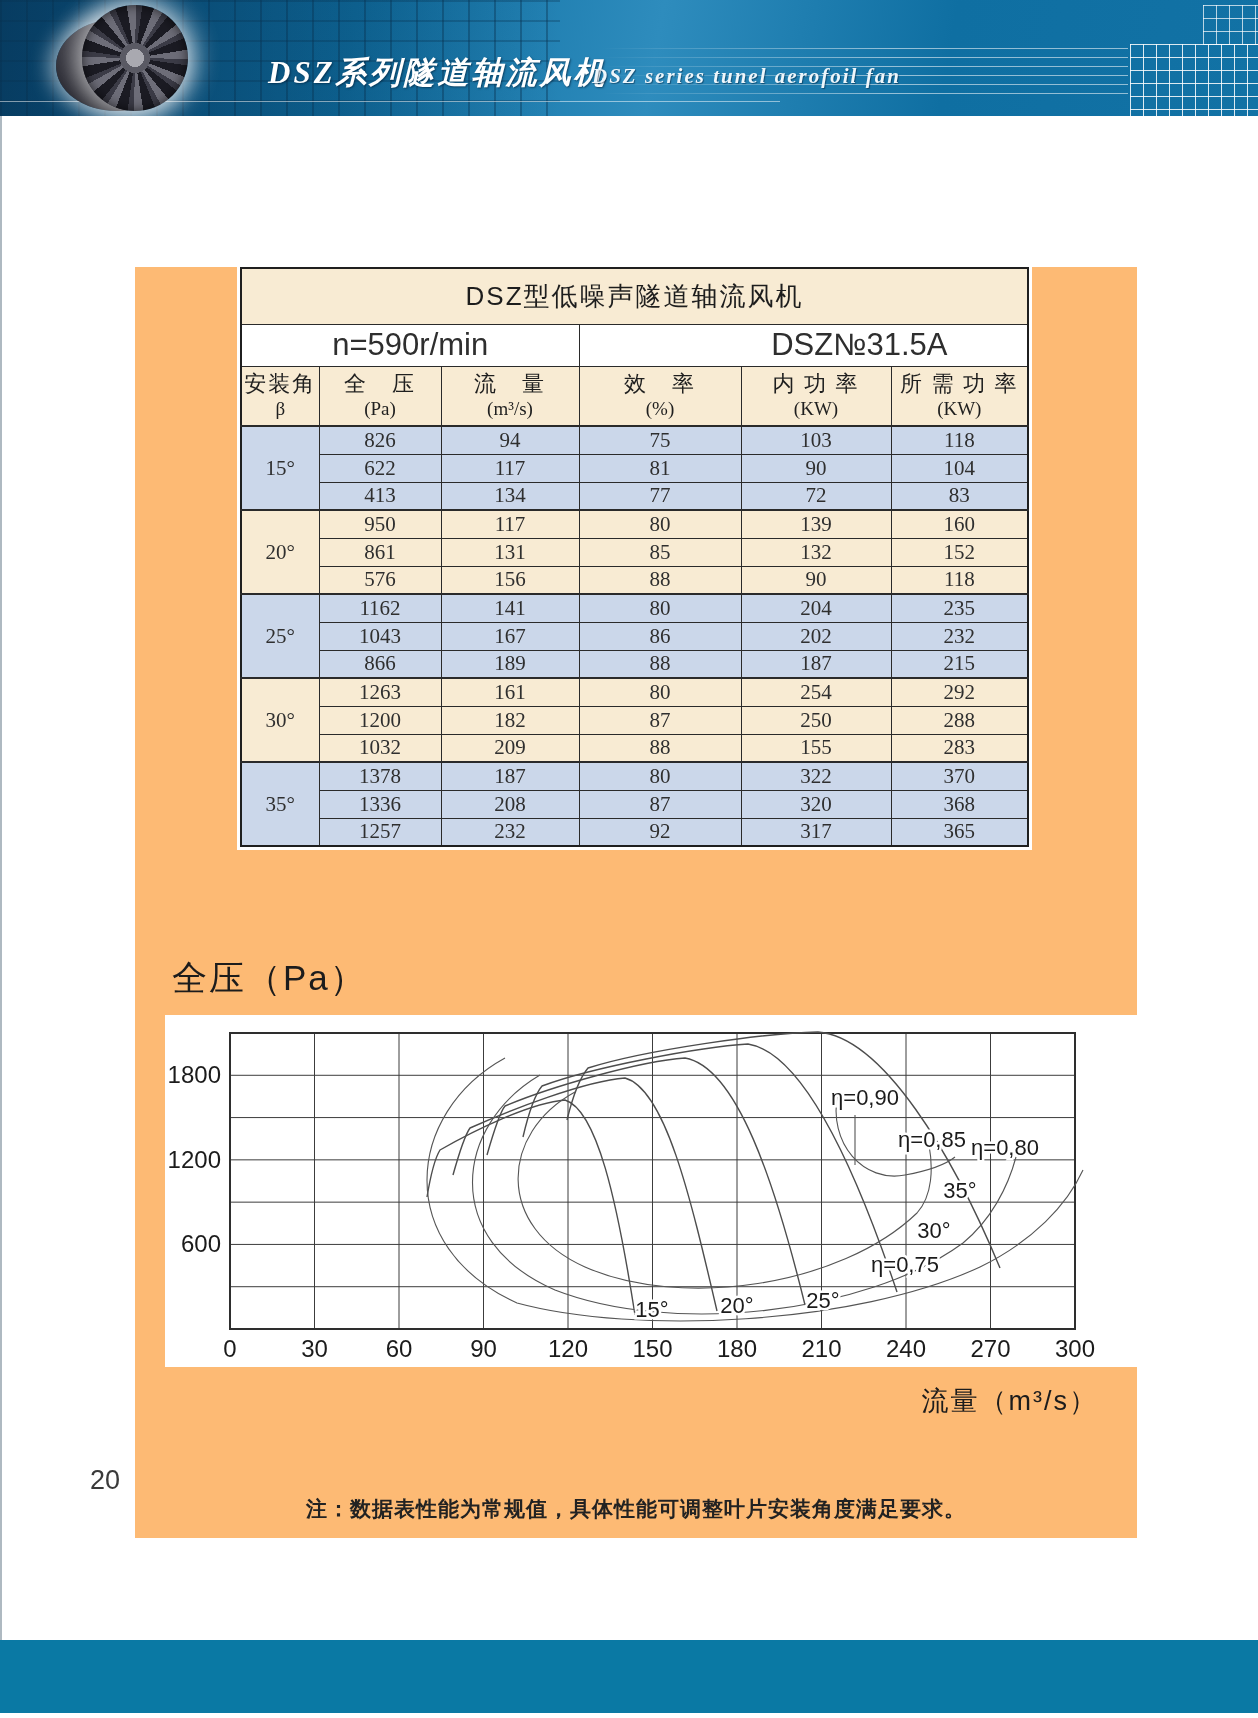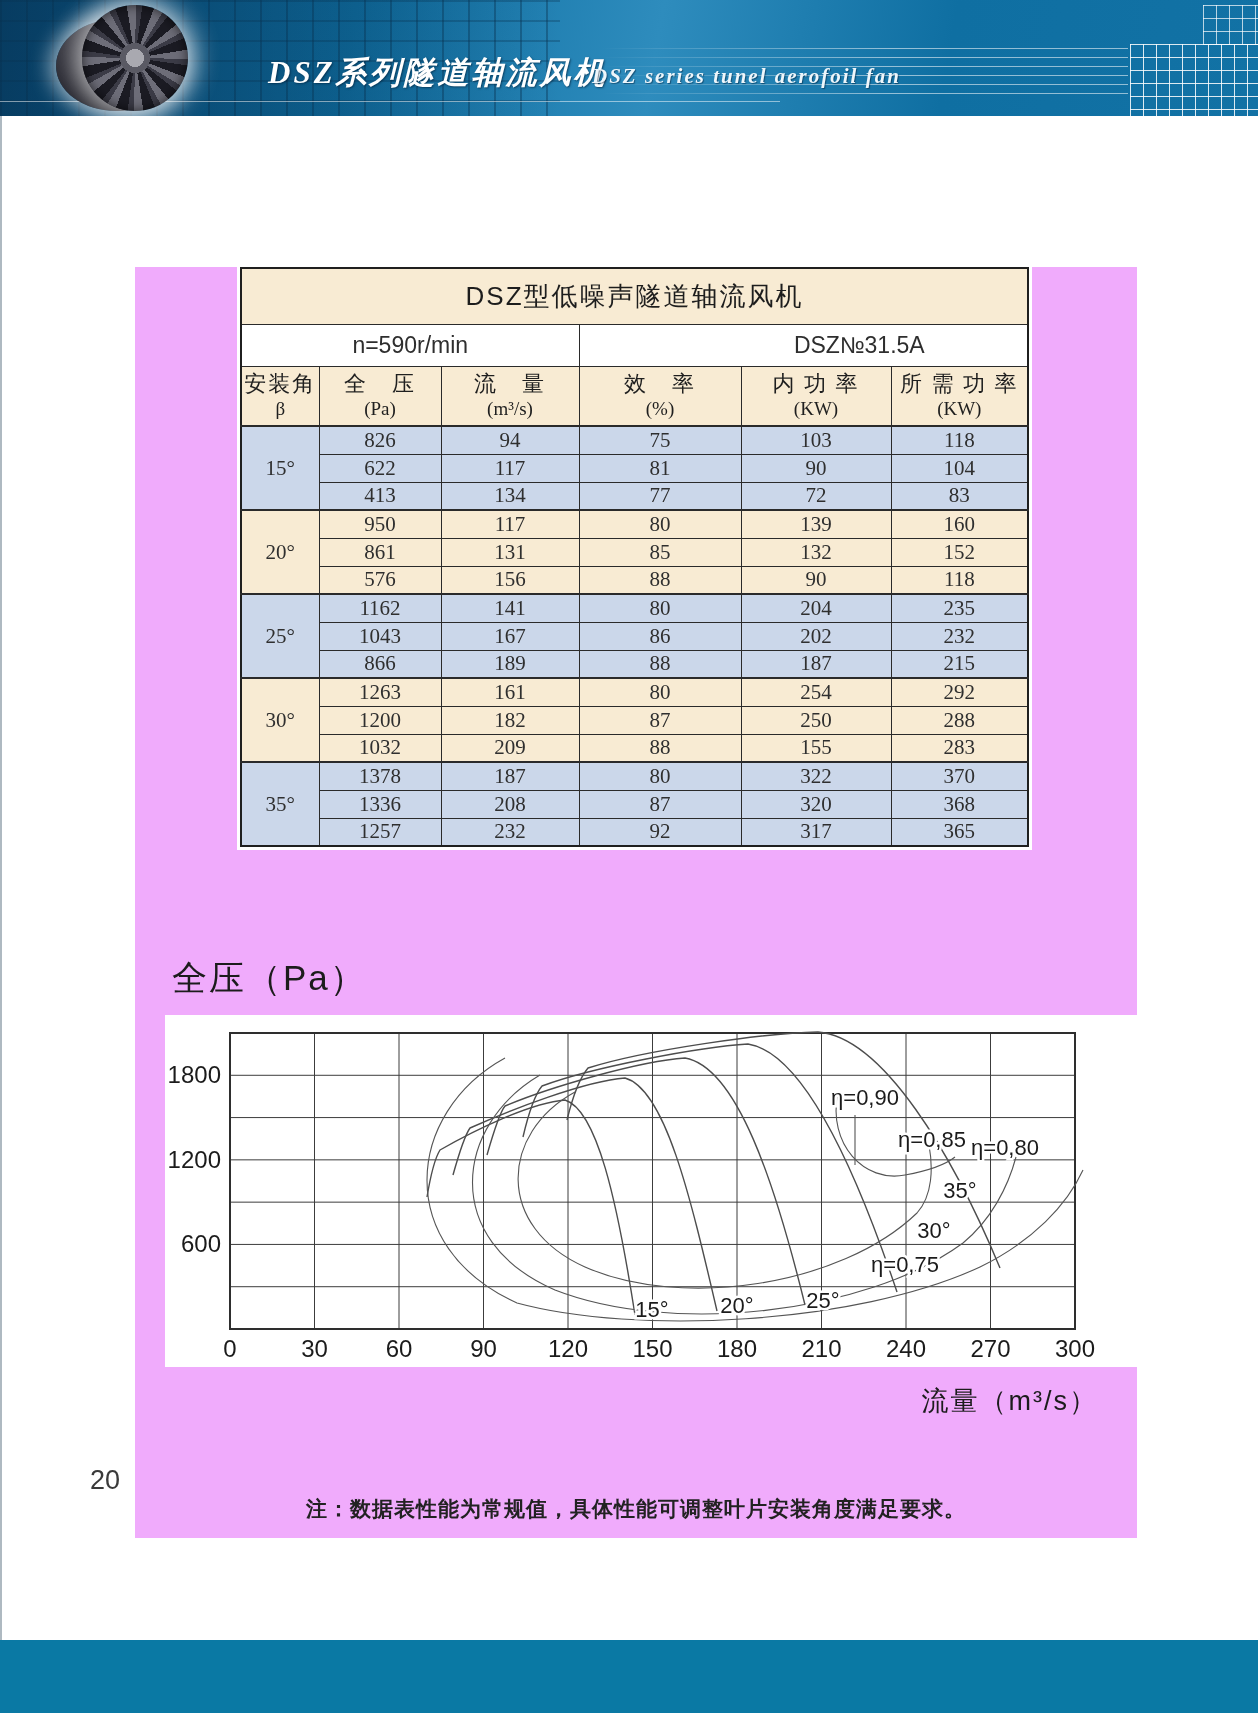--- a/index.html
+++ b/index.html
@@ -62,34 +62,34 @@
     position:absolute; left:600px; top:48px; width:528px; height:46px;
     background-image:repeating-linear-gradient(to bottom, rgba(255,255,255,.55) 0 1px, transparent 1px 9px);
     -webkit-mask-image:linear-gradient(to right, transparent, #000 55%);
     mask-image:linear-gradient(to right, transparent, #000 55%);
   }
   .hdr-underline { position:absolute; left:0; top:101px; width:62%; height:1px; background:rgba(255,255,255,.5); }
 
   .left-edge-line { position:absolute; left:0; top:116px; width:2px; height:1524px; background:#aeb9c1; }
 
   
-  .panel { position:absolute; left:135px; top:267px; width:1002px; height:1271px; background:#f0abfc; }
+  .panel { position:absolute; left:135px; top:267px; width:1002px; height:1271px; background:#fdba74; }
 
   
   .table-wrap { position:absolute; left:105px; top:0; box-shadow:0 0 0 3px #ffffff; }
   table.spec {
     border-collapse:collapse; table-layout:fixed; width:787px;
     border:2px solid #1f1f1f; background:#ffffff; color:#2e2e2e;
   }
   table.spec td, table.spec th { border:1px solid #2a2a2a; padding:0; text-align:center; vertical-align:middle; box-sizing:border-box; }
   .title-row th {
     height:56px; background:#f8ebd3; font-weight:500; font-size:26px; letter-spacing:2px; color:#1d1d1d;
     border-bottom:2px solid #2a2a2a;
   }
-  .speed-row td { height:42px; background:#ffffff; font-size:23px; border-bottom:2px solid #2a2a2a; border-left:none; border-right:none; }
+  .speed-row td { height:42px; background:#ffffff; font-size:31px; border-bottom:2px solid #2a2a2a; border-left:none; border-right:none; }
   .speed-row td:first-child { border-left:1px solid #2a2a2a; }
   .speed-row td.model-cell { padding-left:112px; }
   .colhead-row th { height:60px; background:#f8ebd3; font-weight:normal; border-bottom:2px solid #2a2a2a; }
   .col-name { font-family:"Liberation Serif", serif; font-size:22px; letter-spacing:2px; color:#1f1f1f; line-height:26px; }
   .col-unit { font-family:"Liberation Serif", serif; font-size:19px; color:#1f1f1f; line-height:24px; }
   tbody td { height:28px; font-family:"Liberation Serif", serif; font-size:21px; color:#2f2f2f; }
   tr.band-blue td { background:#cbd7ea; }
   tr.band-cream td { background:#f8ebd3; }
   tr.group-start td { border-top:2px solid #2a2a2a; }
   td.angle-cell { font-size:21px; }

